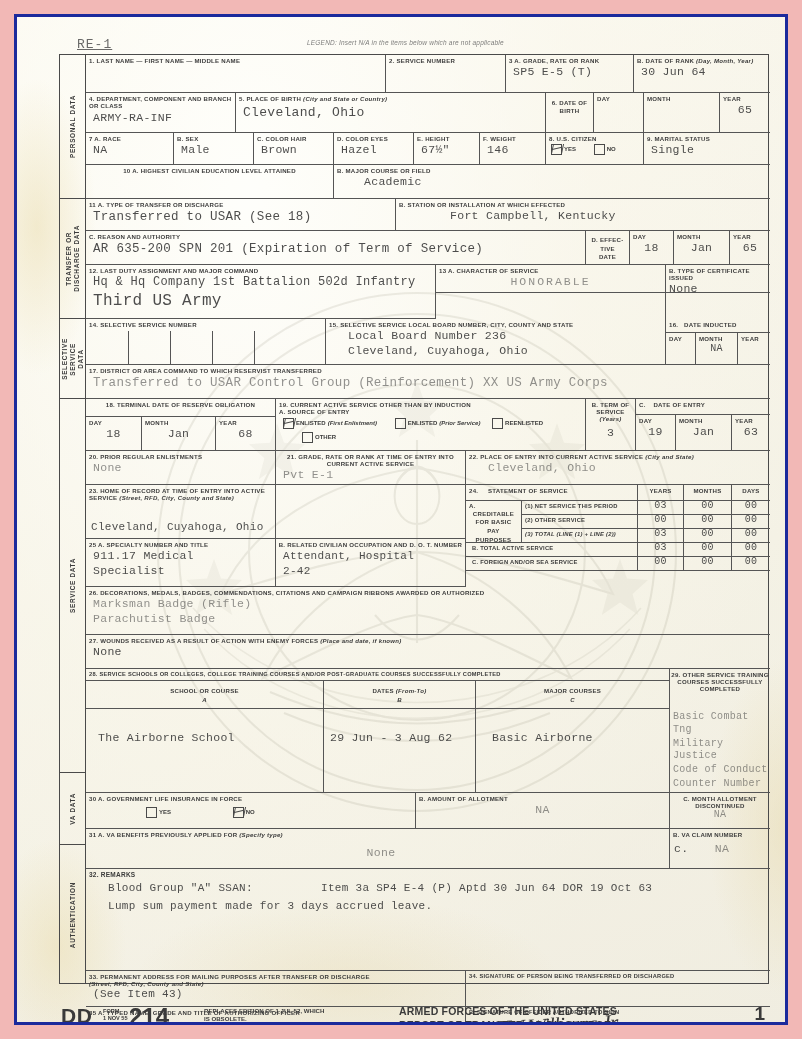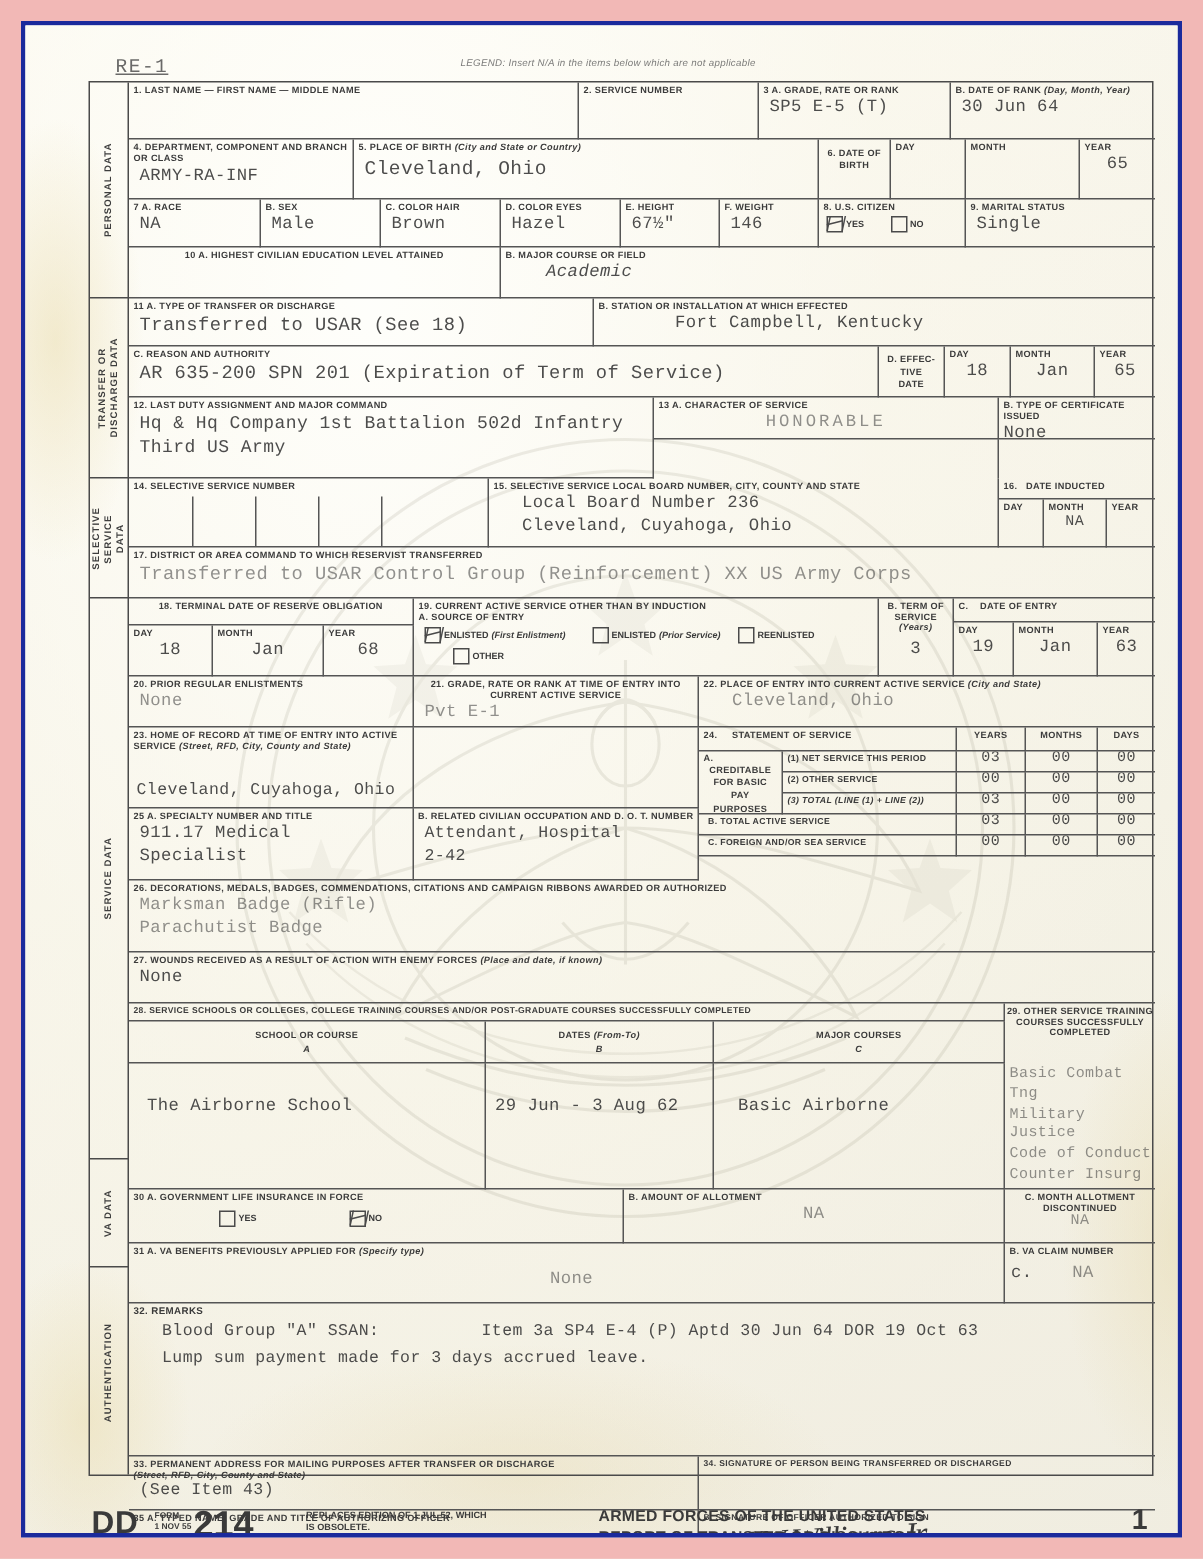--- a/index.html
+++ b/index.html
@@ -313,21 +313,21 @@
          <div class="cell nr" style="left:558px;top:78px;width:126px;height:32px;">
            <div class="lbl">9. MARITAL STATUS</div>
            <div class="val">Single</div>
          </div>
 
          <div class="cell" style="left:0;top:110px;width:248px;height:34px;">
            <div class="lbl c">10 a. HIGHEST CIVILIAN EDUCATION LEVEL ATTAINED</div>
          </div>
          <div class="cell nr" style="left:248px;top:110px;width:436px;height:34px;">
            <div class="lbl">b. MAJOR COURSE OR FIELD</div>
-           <div class="val" style="padding-left:30px;font-style:italic;">Academic</div>
+           <div class="val" style="padding-left:30px;">Academic</div>
          </div>
 
          <div class="cell" style="left:0;top:144px;width:310px;height:32px;">
            <div class="lbl">11 a. TYPE OF TRANSFER OR DISCHARGE</div>
            <div class="val" style="font-size:12.5px;">Transferred to USAR (See 18)</div>
          </div>
          <div class="cell nr" style="left:310px;top:144px;width:374px;height:32px;">
            <div class="lbl">b. STATION OR INSTALLATION AT WHICH EFFECTED</div>
            <div class="val" style="padding-left:54px;">Fort Campbell, Kentucky</div>
          </div>
@@ -350,21 +350,21 @@
            <div class="val c">Jan</div>
          </div>
          <div class="cell nr" style="left:644px;top:176px;width:40px;height:34px;">
            <div class="lbl">YEAR</div>
            <div class="val c">65</div>
          </div>
 
          <div class="cell" style="left:0;top:210px;width:350px;height:54px;">
            <div class="lbl">12. LAST DUTY ASSIGNMENT AND MAJOR COMMAND</div>
            <div class="val" style="font-size:12px;">Hq &amp; Hq Company 1st Battalion 502d Infantry</div>
-           <div class="val" style="font-size:12px;">Third US Army</div>
+           <div class="val" style="font-size:16px;">Third US Army</div>
          </div>
          <div class="cell" style="left:350px;top:210px;width:230px;height:28px;">
            <div class="lbl">13 a. CHARACTER OF SERVICE</div>
            <div class="val c faint" style="letter-spacing:2px;">HONORABLE</div>
          </div>
          <div class="cell nr" style="left:580px;top:210px;width:104px;height:28px;">
            <div class="lbl">b. TYPE OF CERTIFICATE ISSUED</div>
            <div class="val" style="padding-left:3px;">None</div>
          </div>
          <div class="cell" style="left:350px;top:238px;width:230px;height:26px;border-bottom:none;"></div>
@@ -632,21 +632,21 @@
          <div class="cell" style="left:238px;top:654px;width:152px;height:84px;">
            <div class="val" style="padding-top:22px;padding-left:6px;">29 Jun - 3 Aug 62</div>
          </div>
          <div class="cell" style="left:390px;top:654px;width:194px;height:84px;">
            <div class="val" style="padding-top:22px;padding-left:16px;">Basic Airborne</div>
          </div>
          <div class="cell nr" style="left:584px;top:654px;width:100px;height:84px;">
            <div class="val faint" style="font-size:10px;padding-left:3px;padding-top:2px;">Basic Combat Tng</div>
            <div class="val faint" style="font-size:10px;padding-left:3px;">Military Justice</div>
            <div class="val faint" style="font-size:10px;padding-left:3px;">Code of Conduct</div>
-           <div class="val faint" style="font-size:10px;padding-left:3px;">Counter Insurg</div>
+           <div class="val faint" style="font-size:10px;padding-left:3px;">Counter Number</div>
          </div>
 
          <div class="cell" style="left:0;top:738px;width:330px;height:36px;">
            <div class="lbl">30 a. GOVERNMENT LIFE INSURANCE IN FORCE</div>
            <div class="chkrow" style="padding-left:60px;padding-top:5px;">
              <span class="g" style="margin-right:60px;"><span class="chk"></span><span class="chklbl">YES</span></span>
              <span class="g" style="margin-right:0;"><span class="chk on"></span><span class="chklbl">NO</span></span>
            </div>
          </div>
          <div class="cell" style="left:330px;top:738px;width:254px;height:36px;">

